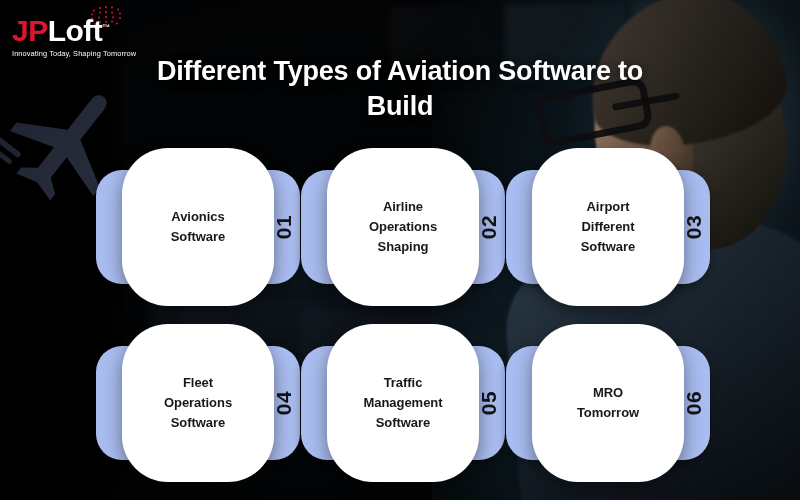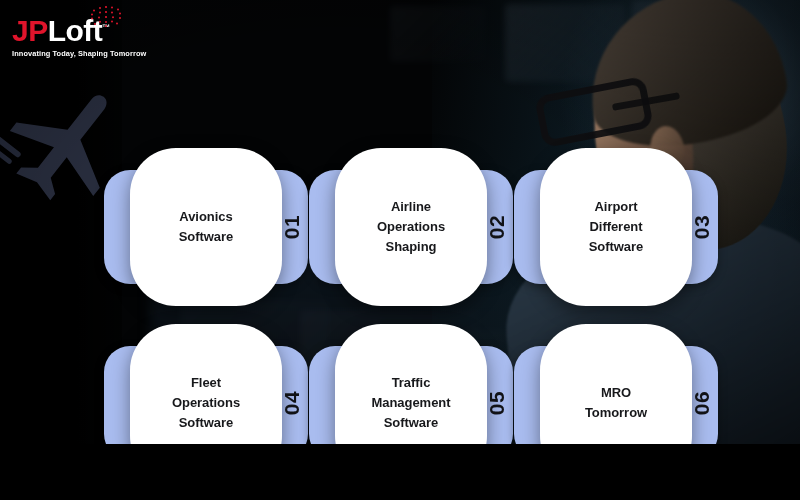--- a/index.html
+++ b/index.html
@@ -8,21 +8,21 @@
     width: 800px;
     height: 500px;
     overflow: hidden;
     background: #000;
     font-family: "Liberation Sans", sans-serif;
   }
 
   #stage {
     position: relative;
     width: 800px;
-    height: 444px;
+    height: 500px;
     overflow: hidden;
     background: #030405;
   }
 
   
   .bg-layer { position:absolute; inset:0; }
 
   
   .bg-right-glow {
     position:absolute; right:0; top:0; width:46%; height:100%;
@@ -137,39 +137,39 @@
     letter-spacing: -.5px; white-space: nowrap;
   }
   .logo-jp { color:#E0142B; }
   .logo-lo { color:#ffffff; }
   .logo-ft { color:#ffffff; }
   .logo-tm {
     font-size:8px; color:#ffffff; vertical-align:super; font-weight:600;
   }
   .logo-tag {
     margin-top:3px; font-size:7.4px; color:#ffffff; letter-spacing:.1px;
-    white-space:nowrap; font-weight:700;
+    white-space:nowrap; font-weight:400;
   }
   .logo-dots {
     position:absolute; left:64px; top:-12px; width:60px; height:26px;
   }
   .logo-dots svg { width:100%; height:100%; display:block; }
 
   
   .title {
     position:absolute; left:150px; top:54px; width:500px; z-index:35;
     text-align:center; color:#ffffff;
     font-size:27px; font-weight:700; line-height:1.28;
     letter-spacing:-.2px;
     text-shadow: 0 2px 10px rgba(0,0,0,.75);
   }
 
   
   .grid {
-    position:absolute; left:116px; top:148px;
+    position:absolute; left:108px; top:148px;
     width:590px; height:336px;
     display:grid;
     grid-template-columns: repeat(3, 180px);
     grid-template-rows: repeat(2, 158px);
     column-gap: 25px;
     row-gap: 18px;
     z-index:30;
   }
 
   .card { position:relative; width:180px; height:158px; }
@@ -287,20 +287,21 @@
           <circle cx="41" cy="19.6" r="1"></circle>
             <circle cx="19" cy="20" r="1"></circle>
           <circle cx="30" cy="22" r="1"></circle>
         </g>
       </svg>
     </div>
     <div class="logo-main"><span class="logo-jp">JP</span><span class="logo-lo">Lof</span><span class="logo-ft">t</span><span class="logo-tm">™</span></div>
     <div class="logo-tag">Innovating Today, Shaping Tomorrow</div>
   </div>
 
+  <div class="title">Different Types of Aviation Software to Build</div>
 
   <div class="grid">
 
     <div class="card">
       <div class="card-slab"></div>
       <div class="card-face">
         <div class="card-label">Avionics
 Software</div>
       </div>
       <div class="card-num">

